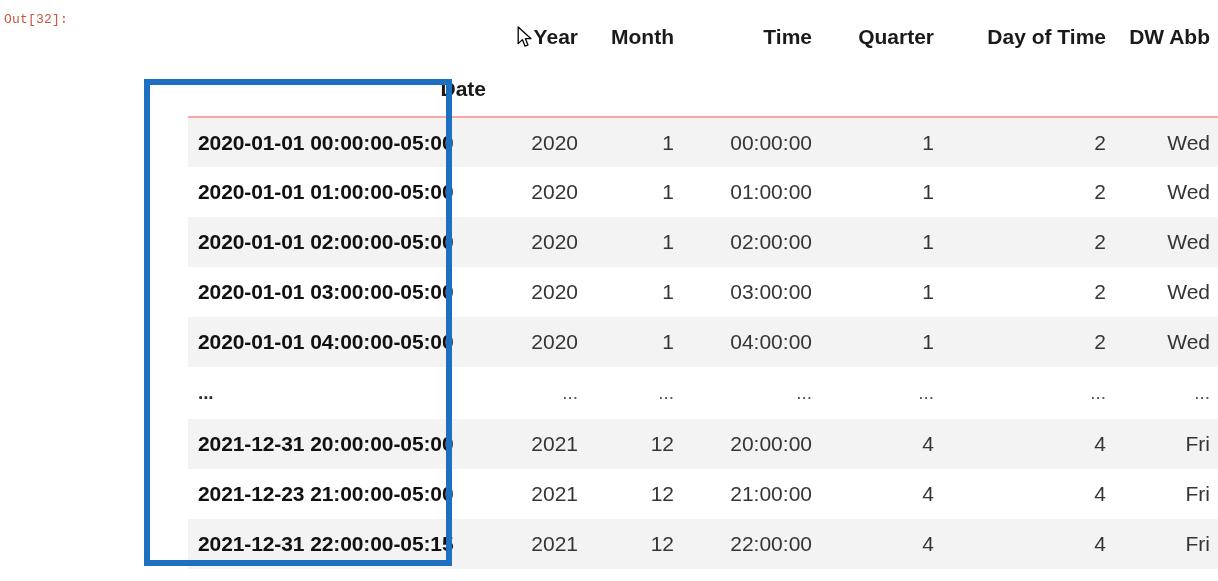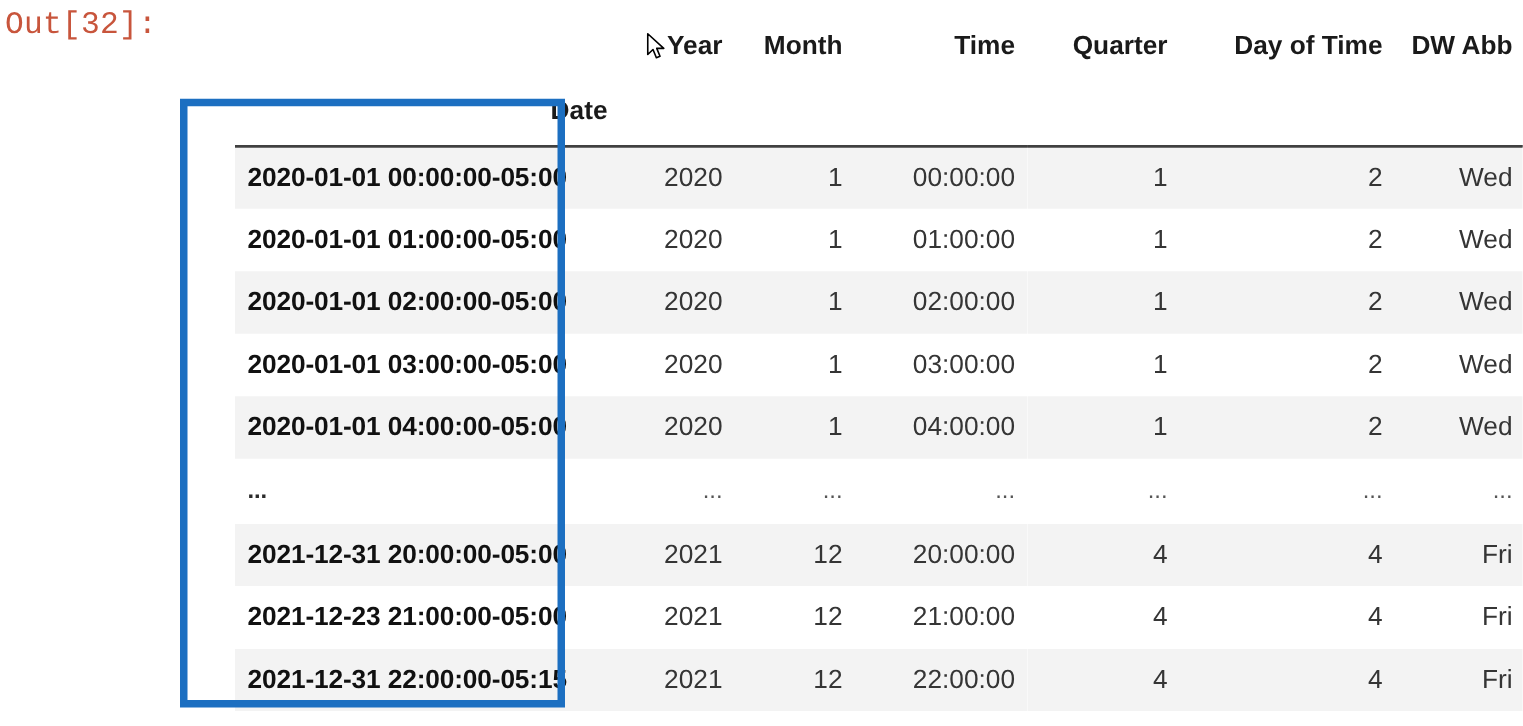--- a/index.html
+++ b/index.html
@@ -15,21 +15,21 @@
     font-family: "Liberation Sans", sans-serif;
     -webkit-font-smoothing: antialiased;
   }
 
   
   #out-prompt {
     position: absolute;
     left: 4px;
     top: 9px;
     font-family: "Liberation Mono", monospace;
-    font-size: 25px;
+    font-size: 13px;
     line-height: 22px;
     color: #c8553c;
     white-space: pre;
     letter-spacing: 0.2px;
   }
 
   
   #df-wrap {
     position: absolute;
     left: 144px;
@@ -76,21 +76,21 @@
     padding-bottom: 0;
   }
   thead tr.index-row th {
     height: 54px;
     line-height: 54px;
   }
   thead tr.index-row th.blank { background: #ffffff; }
 
   
   thead tr.index-row th {
-    border-bottom: 2px solid #404040;
+    border-bottom: 2px solid #fca5a5;
   }
 
   
   tbody tr { height: 50px; }
   tbody tr:nth-child(odd)  { background: #f3f3f3; }
   tbody tr:nth-child(even) { background: #ffffff; }
   tbody th.row-index {
     font-weight: bold;
     text-align: left;
     font-size: 21px;

